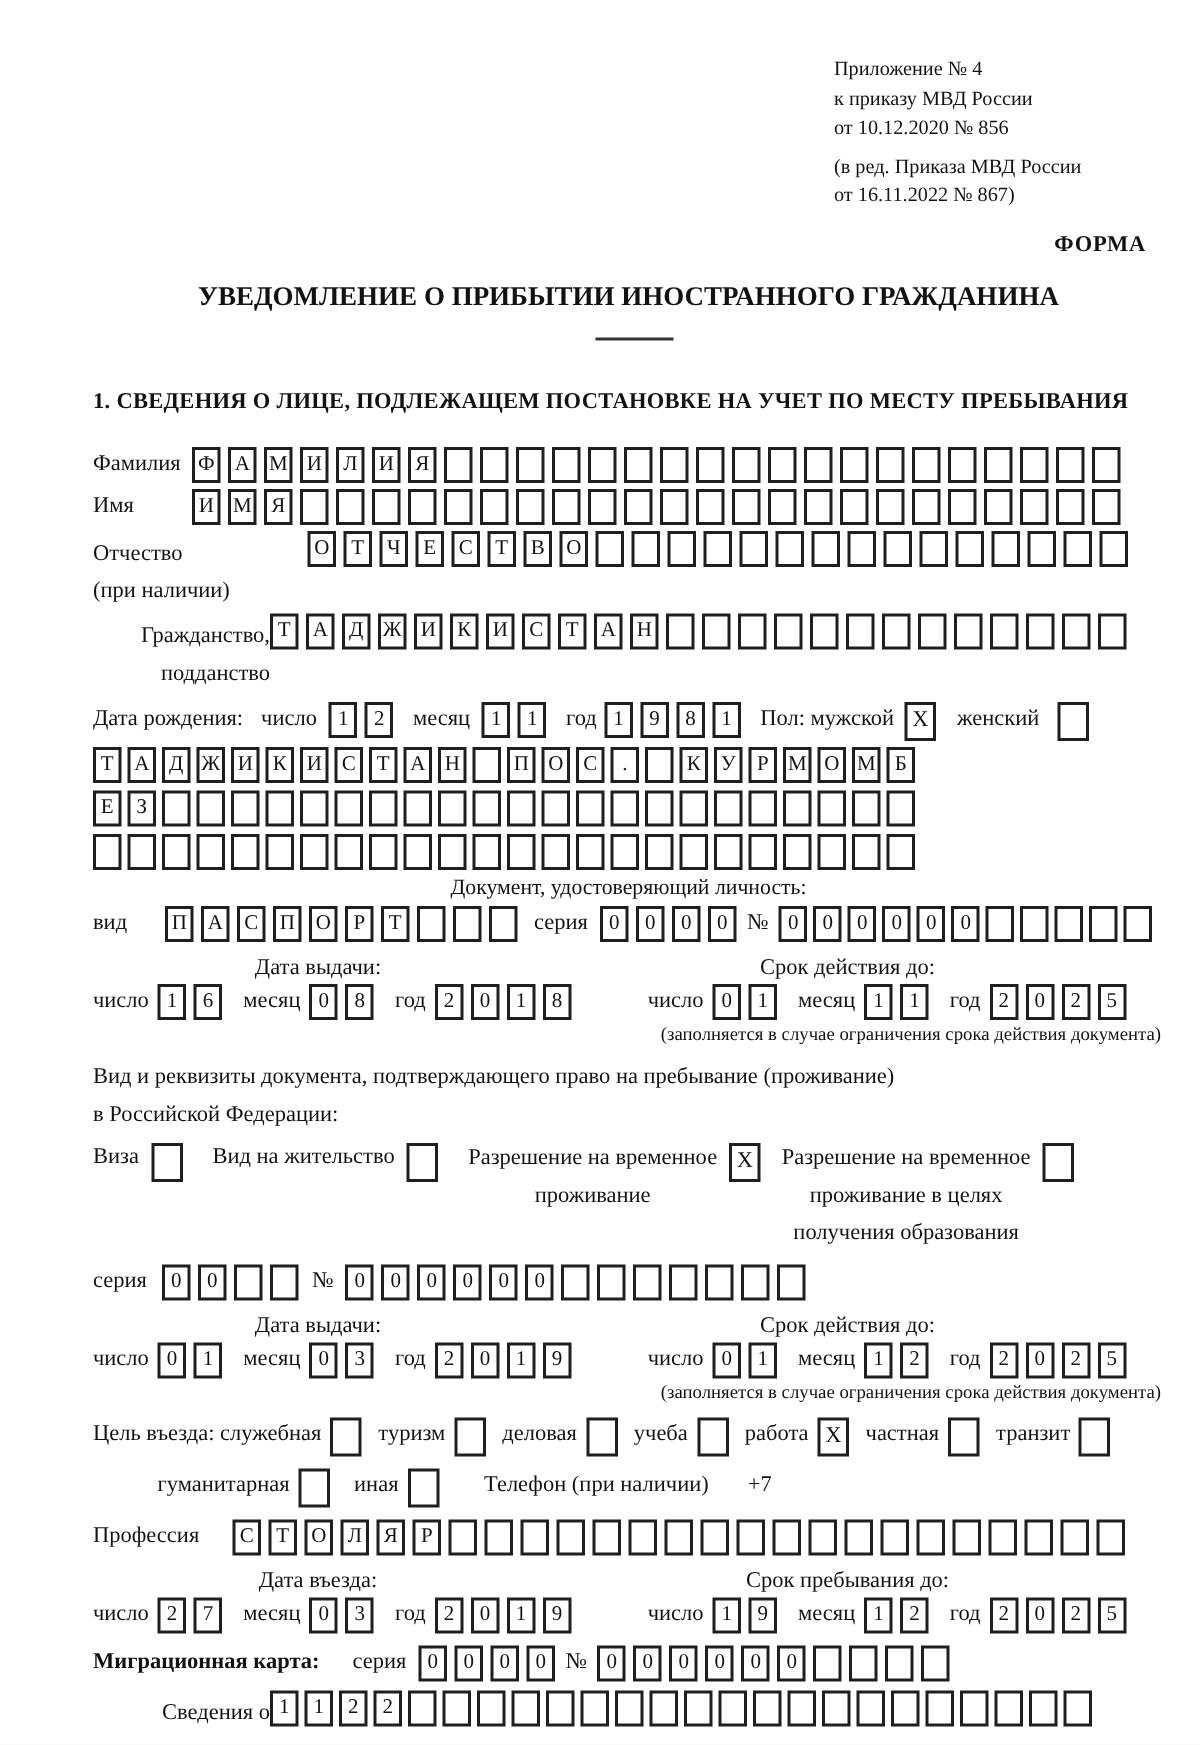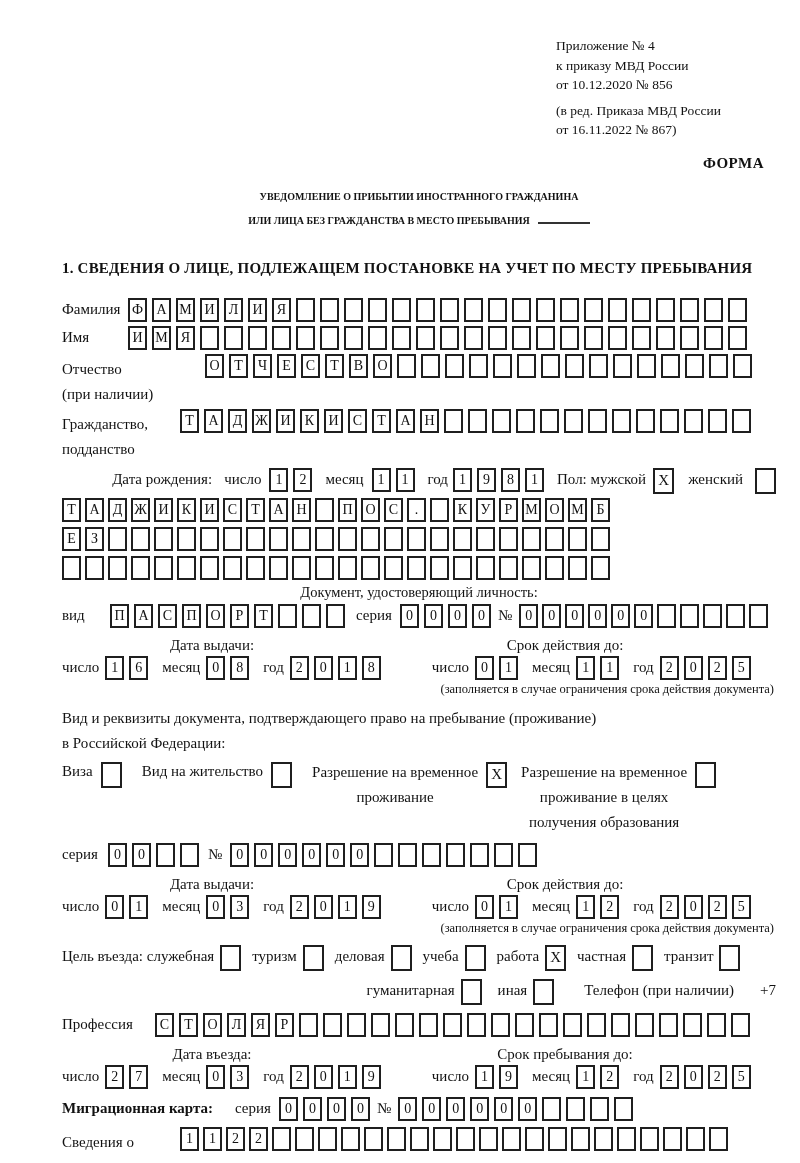--- a/index.html
+++ b/index.html
@@ -4,37 +4,37 @@
 <style>
   html,body{margin:0;padding:0;background:#f5f5f5;}
   body{width:800px;height:1163px;font-family:"Liberation Serif","DejaVu Serif",serif;color:#121212;}
   .page{box-sizing:border-box;width:800px;height:1163px;background:#ffffff;padding:36px 24px 0 62px;overflow:hidden;}
 
   
   .annex{margin-left:494px;width:225px;font-size:13.5px;line-height:19.5px;}
   .annex-gap{height:6px;}
   .forma{text-align:right;padding-right:12px;font-weight:bold;font-size:15px;margin-top:15px;letter-spacing:.5px;}
 
-  .title{text-align:center;font-weight:bold;font-size:10px;line-height:24px;margin-top:13px;}
+  .title{text-align:center;font-weight:bold;font-size:18px;line-height:24px;margin-top:13px;}
   .underline{display:inline-block;width:52px;border-bottom:2.5px solid #333;height:10px;margin-left:8px;}
   .sec-head{font-weight:bold;font-size:15px;margin-top:27px;margin-bottom:21px;letter-spacing:.2px;}
 
   
   .frow{display:flex;align-items:flex-start;margin-bottom:4px;font-size:15px;}
   .flabel{flex-shrink:0;padding-top:3px;}
   .lbl{padding-top:3px;}
   .cells{white-space:nowrap;flex-shrink:0;}
   .cell{display:inline-block;box-sizing:border-box;width:19px;height:24px;border:2px solid #1f1f1f;margin-right:5px;text-align:center;font-size:14px;line-height:19px;vertical-align:top;background:#fff;}
   .cells-nr .cell{width:19px;margin-right:4px;}
   .checkbox{display:inline-block;box-sizing:border-box;width:21px;height:26px;border:2px solid #1f1f1f;text-align:center;font-size:15px;line-height:21px;vertical-align:top;background:#fff;flex-shrink:0;}
 
-  .w66{width:66px;}.w143{width:143px;}.w118{width:118px;}.w48{width:48px;}.w93{width:93px;}
+  .w66{width:66px;}.w143{width:143px;}.w118{width:118px;text-align:right;}.w48{width:48px;}.w93{width:93px;}
   .stack div{line-height:25px;}
   .mb2{margin-bottom:2px;}.mb5{margin-bottom:5px;}.mb7{margin-bottom:7px;}
-  .mt6{margin-top:6px;justify-content:flex-end;}.mt8{margin-top:8px;}
+  .mt6{margin-top:6px;}.mt8{margin-top:8px;}
 
   
   .date-heads{display:flex;font-size:15px;margin-top:9px;margin-bottom:2px;}
   .dh1{width:300px;text-align:center;}
   .dh2{width:310px;text-align:center;margin-left:48px;}
   .date-row{display:flex;align-items:flex-start;font-size:15px;margin-bottom:2px;}
   .date-row .lbl{margin-right:6px;}
   .date-row .ml{margin-left:9px;}
   .grp-gap{width:46px;flex-shrink:0;}
   .note{font-size:12.5px;text-align:right;padding-right:2px;margin-bottom:9px;}
@@ -68,21 +68,21 @@
     <div>к приказу МВД России</div>
     <div>от 10.12.2020 № 856</div>
     <div class="annex-gap"></div>
     <div>(в ред. Приказа МВД России</div>
     <div>от 16.11.2022 № 867)</div>
   </div>
   <div class="forma">ФОРМА</div>
 
   <div class="title">
     <div>УВЕДОМЛЕНИЕ О ПРИБЫТИИ ИНОСТРАННОГО ГРАЖДАНИНА</div>
-    <div><span>ИЛИ ЛИЦА БЕЗ ГРАЖДАНСТВА В МЕСТО ПРЕБЫВАНИЯ</span><span class="underline"></span></div>
+    <div><span class="underline"></span></div>
   </div>
 
   <div class="sec-head">1. СВЕДЕНИЯ О ЛИЦЕ, ПОДЛЕЖАЩЕМ ПОСТАНОВКЕ НА УЧЕТ ПО МЕСТУ ПРЕБЫВАНИЯ</div>
 
   <div class="frow">
     <span class="flabel w66">Фамилия</span>
     <span class="cells"><span class="cell">Ф</span><span class="cell">А</span><span class="cell">М</span><span class="cell">И</span><span class="cell">Л</span><span class="cell">И</span><span class="cell">Я</span><span class="cell"></span><span class="cell"></span><span class="cell"></span><span class="cell"></span><span class="cell"></span><span class="cell"></span><span class="cell"></span><span class="cell"></span><span class="cell"></span><span class="cell"></span><span class="cell"></span><span class="cell"></span><span class="cell"></span><span class="cell"></span><span class="cell"></span><span class="cell"></span><span class="cell"></span><span class="cell"></span><span class="cell"></span></span>
   </div>
 
   <div class="frow">

